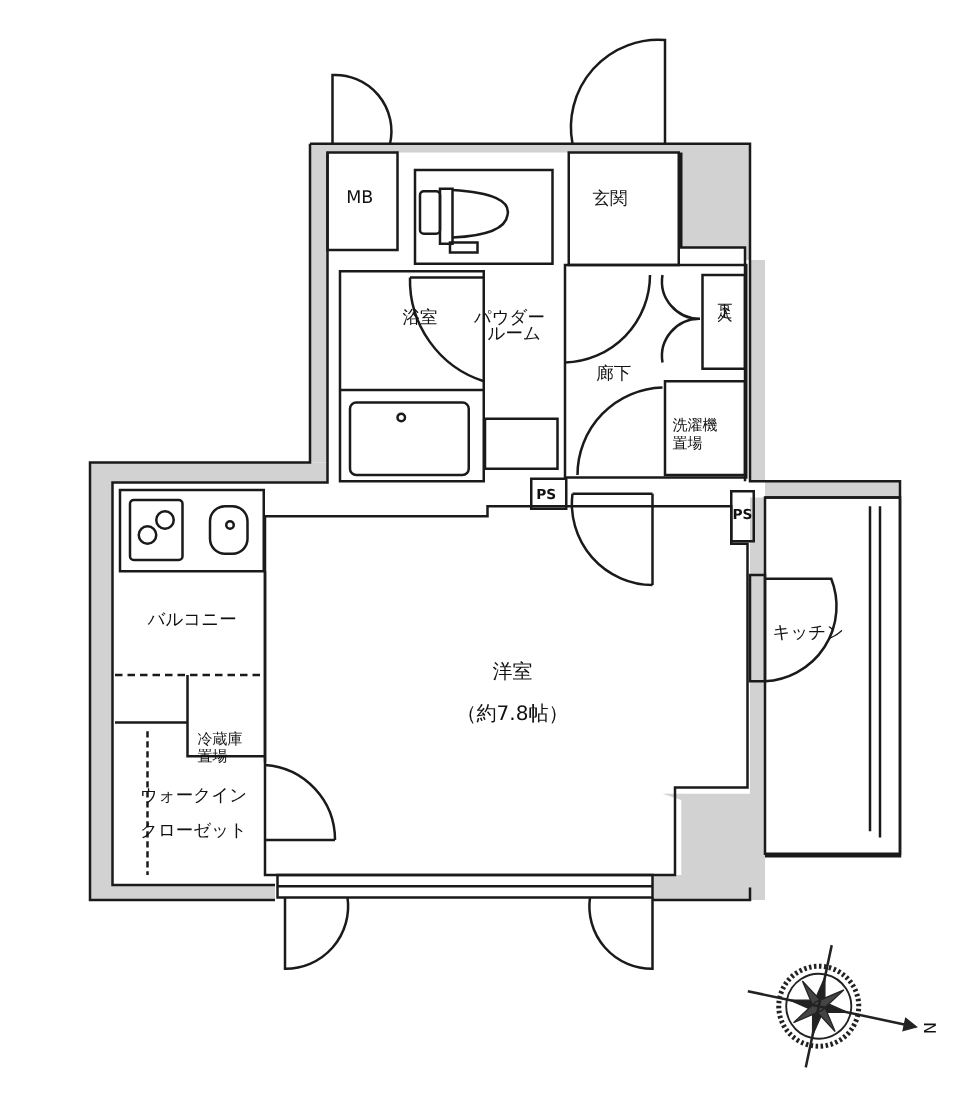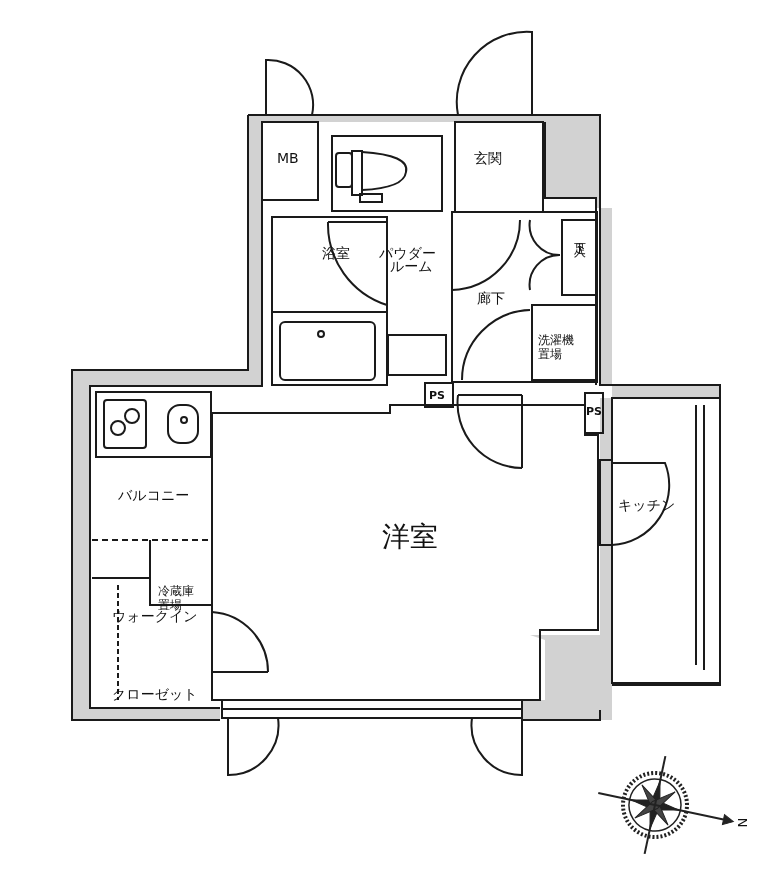--- a/index.html
+++ b/index.html
@@ -2,21 +2,21 @@
 <html><head>
 <meta charset="utf-8">
 <style>
   html, body { margin:0; padding:0; background:#ffffff; }
   body { width:784px; height:884px; overflow:hidden; font-family:"DejaVu Sans", sans-serif; }
   #plan { position:absolute; left:0; top:0; width:784px; height:884px; }
   .lbl { position:absolute; color:#111; white-space:nowrap; font-family:"DejaVu Sans", sans-serif; }
   .sm { font-size:14px; }
   .xs { font-size:12px; line-height:14px; }
   .vert { writing-mode:vertical-rl; font-size:12px; letter-spacing:1px; }
-  .big { font-size:28px; text-align:center; line-height:34px; }
+  .big { font-size:16px; text-align:center; line-height:34px; }
   .ps { font-size:11px;font-weight:bold; }
 </style>
 </head>
 <body>
 
 <svg id="plan" viewBox="0 0 784 884" xmlns="http://www.w3.org/2000/svg">
   <g fill="none" stroke="#1a1a1a" stroke-width="2">
 
     <g fill="#d2d2d2" stroke="none">
       <path d="M248 115 L600 115 L600 385 L720 385 L720 398 L612 398 L612 208 L596 208 L596 198 L545 198 L545 122 L262 122 L262 370 L248 370 Z"></path>
@@ -129,19 +129,20 @@
     <div>洗濯機</div>
     <div>置場</div>
   </div>
 <div class="lbl ps" style="left:429px;top:389px">PS</div>
 <div class="lbl ps" style="left:586px;top:405px">PS</div>
 <div class="lbl sm" style="left:118px;top:487px">バルコニー</div>
 <div class="lbl xs" style="left:158px;top:584px">
     <div>冷蔵庫</div>
     <div>置場</div>
   </div>
-<div class="lbl sm" style="left:112px;top:608px">ウォークイン</div>
-<div class="lbl sm" style="left:112px;top:686px">クローゼット</div>
+<div class="lbl sm" style="left:112px;top:628px">ウォークイン</div>
+<div class="lbl sm" style="left:112px;top:656px">クローゼット</div>
 <div class="lbl sm" style="left:618px;top:497px">キッチン</div>
 <div class="lbl big" style="left:330px;top:520px;width:160px">
     <div>洋室</div>
+    <div>（約7.8帖）</div>
   </div>
 <div class="lbl" style="left:738px;top:815px;font-size:13px;transform:rotate(90deg)">N</div>
 
 </body></html>

